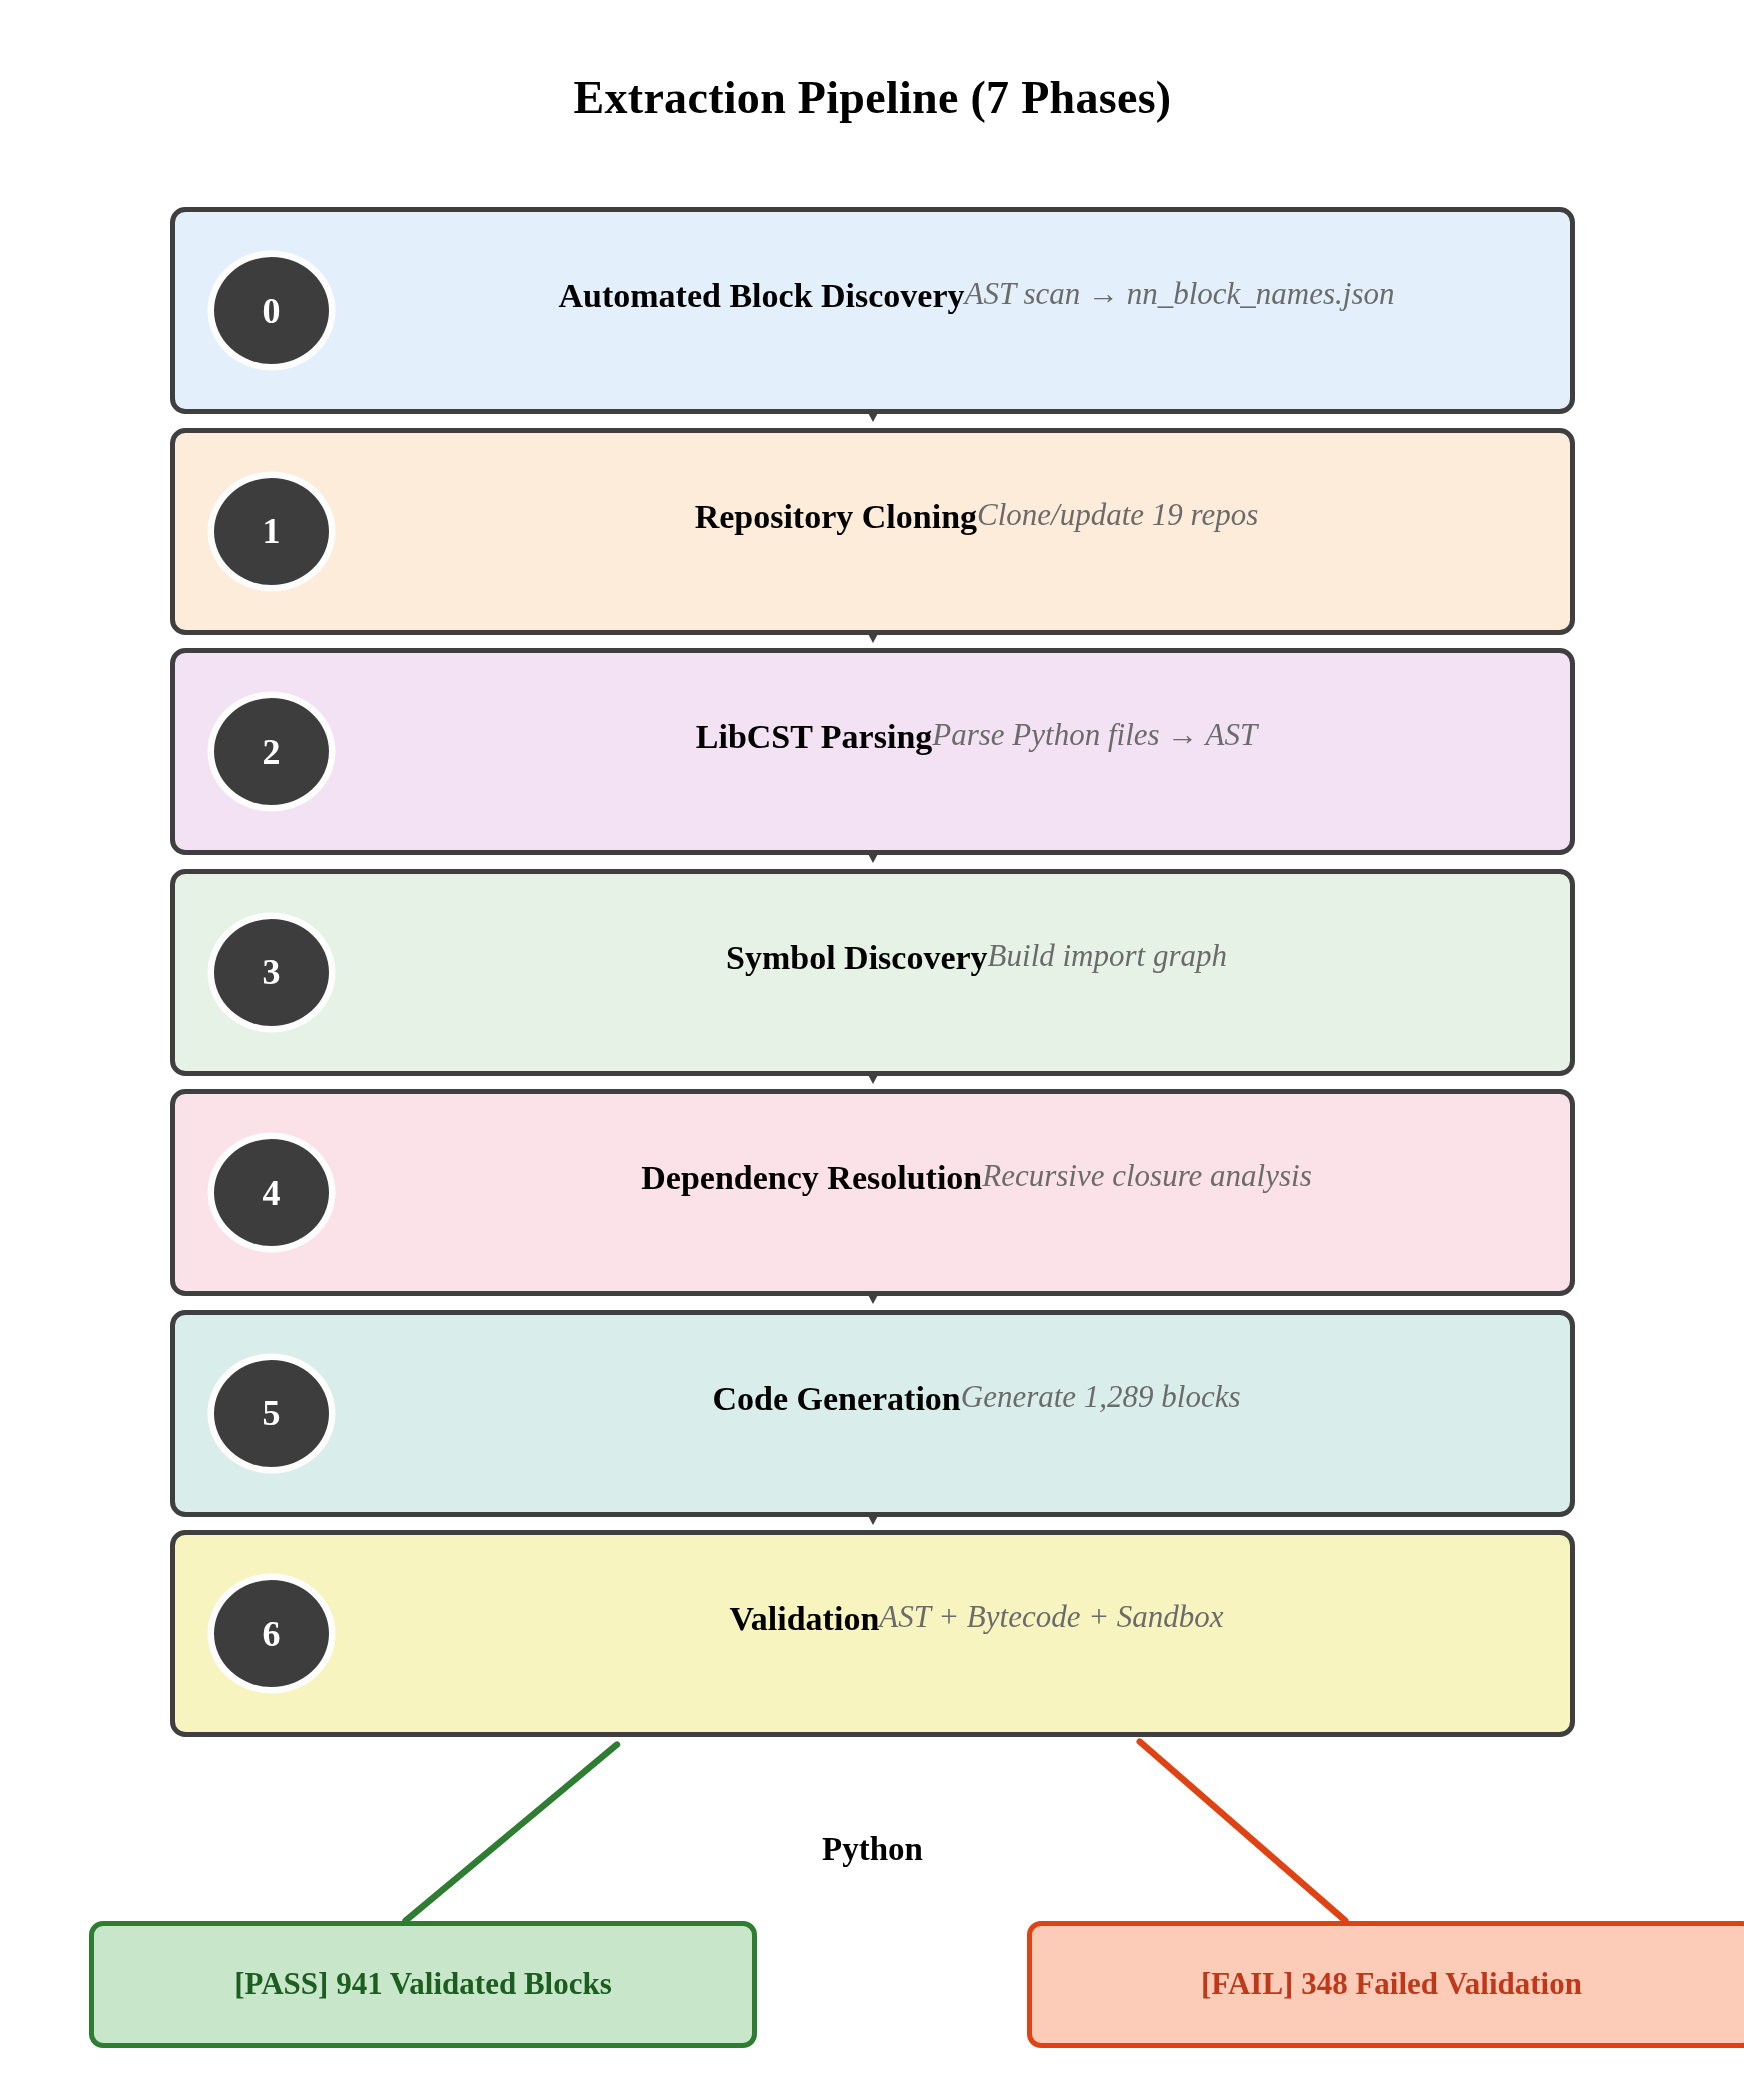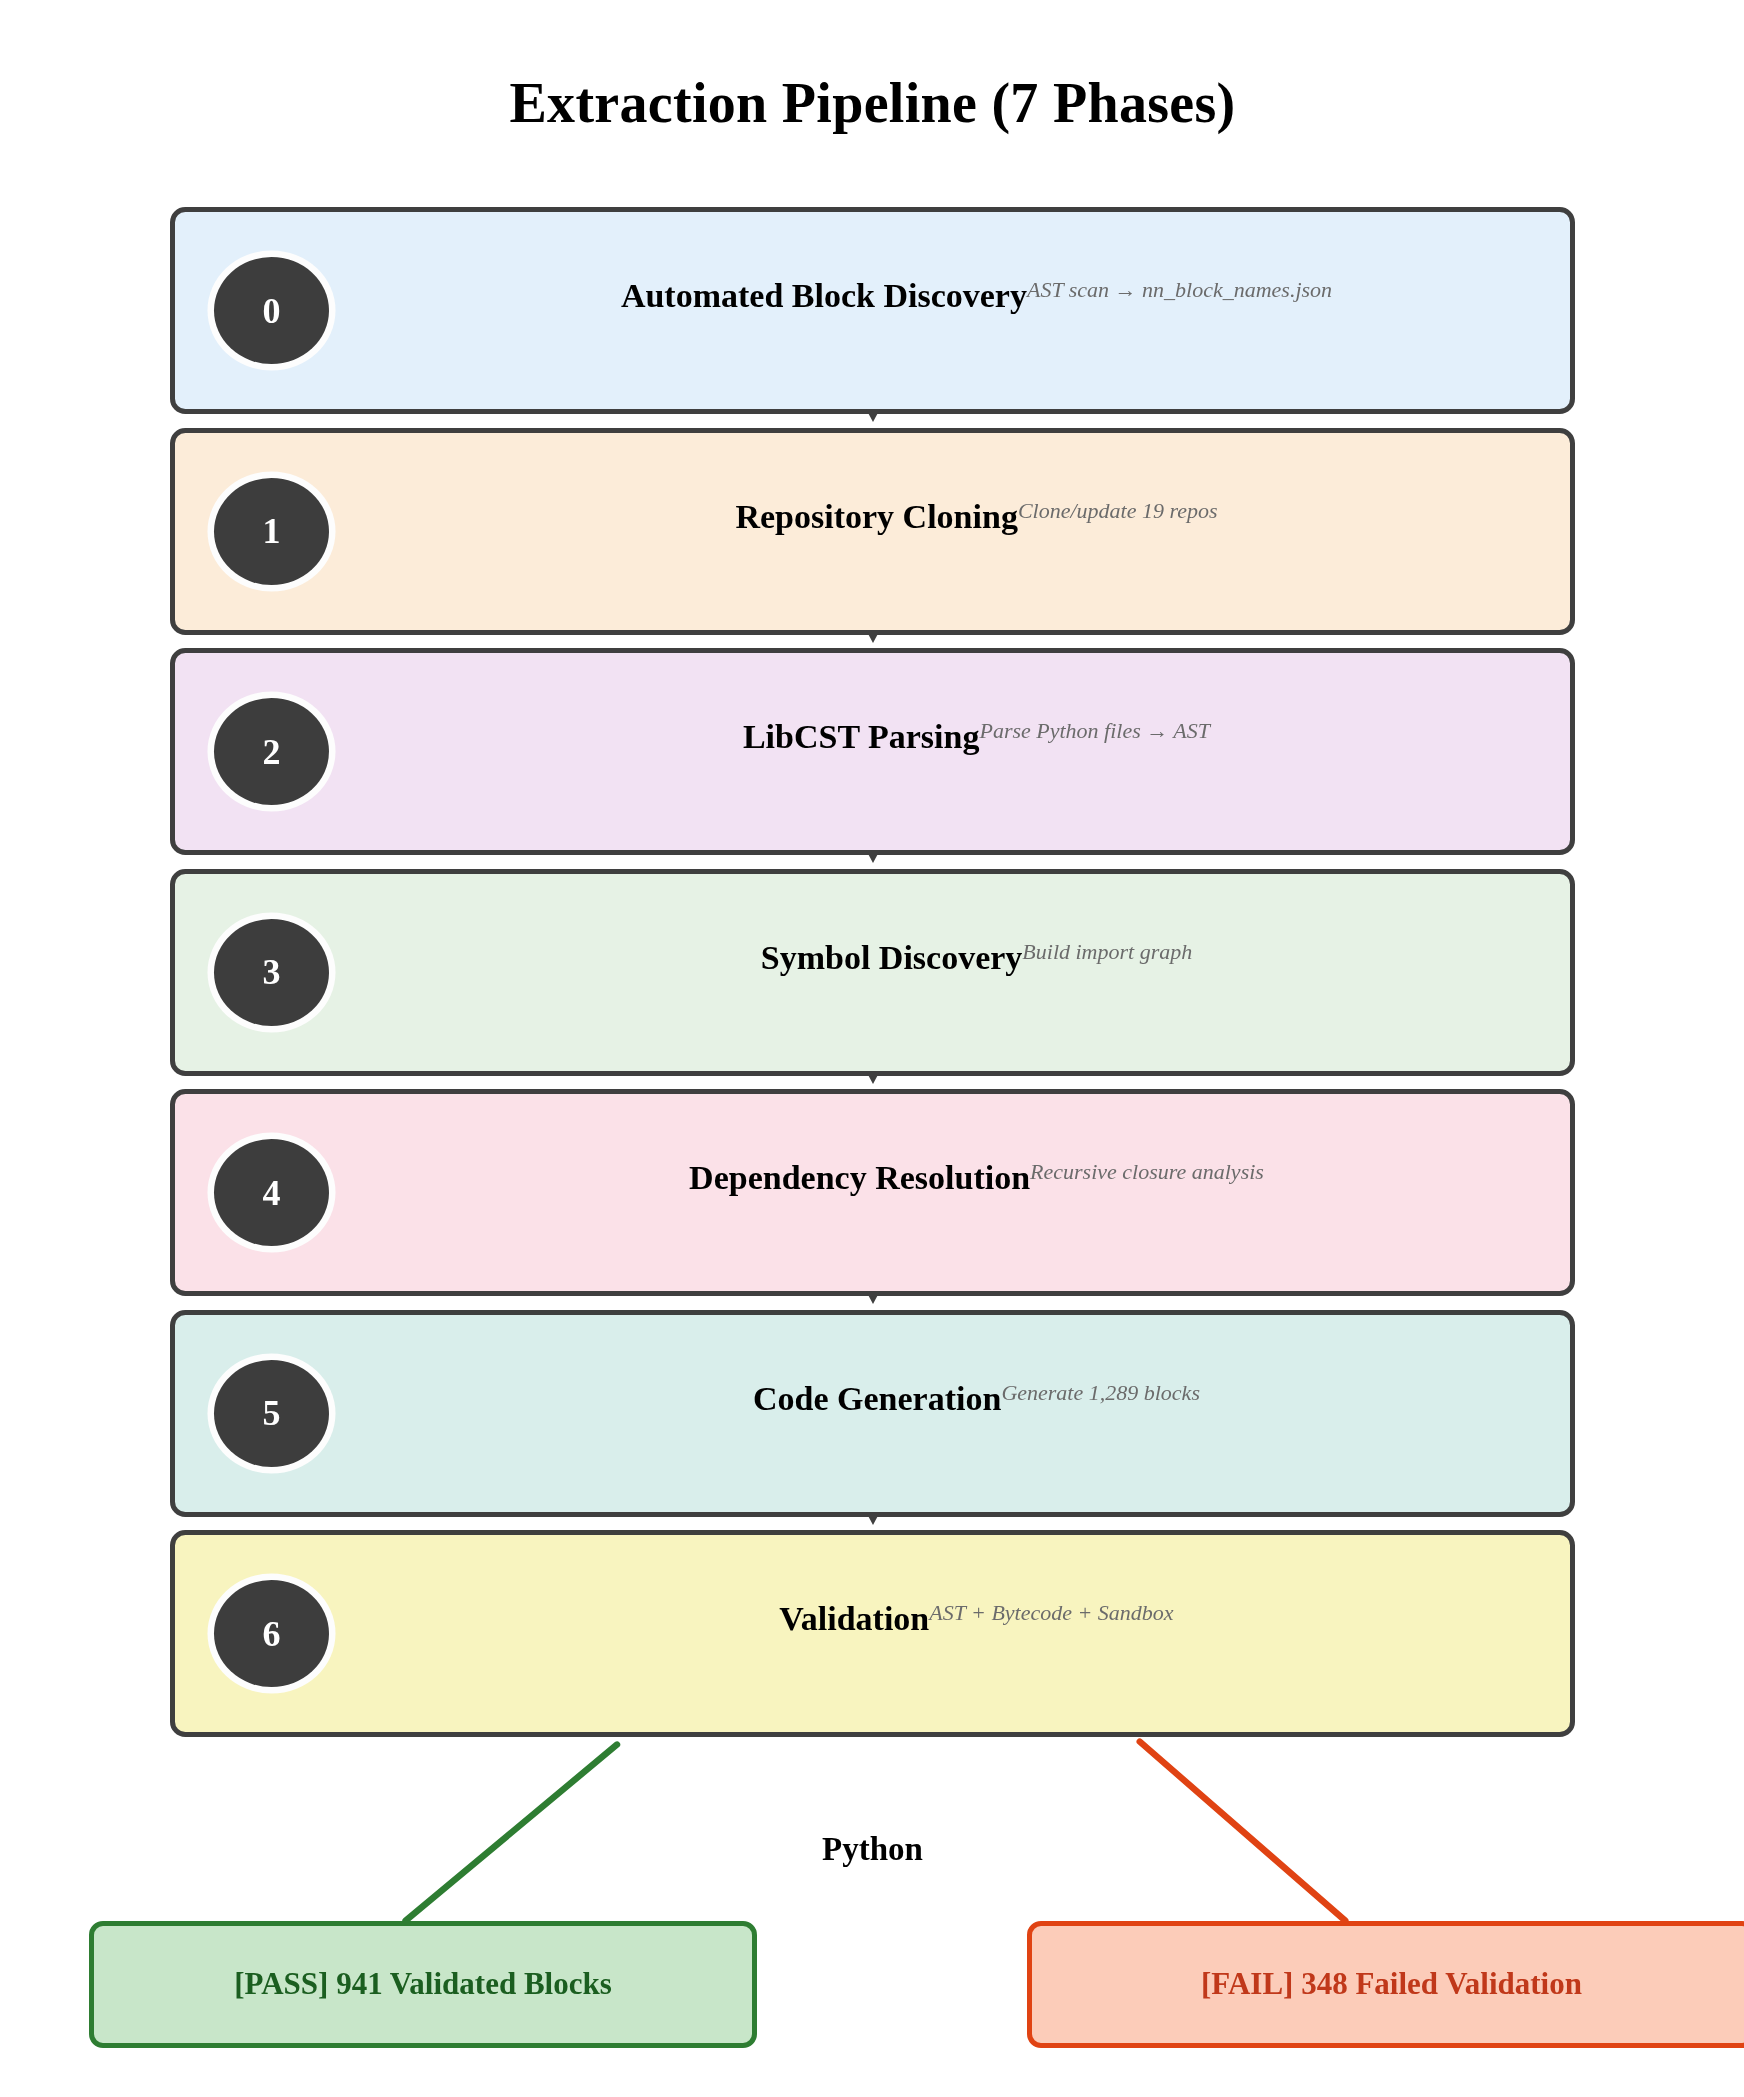--- a/index.html
+++ b/index.html
@@ -20,21 +20,21 @@
     inset: 0;
   }
 
   
   .page-title {
     position: absolute;
     left: 0;
     top: 75px;
     width: 1745px;
     text-align: center;
-    font-size: 56px;
+    font-size: 46px;
     font-weight: bold;
     color: #000000;
     letter-spacing: 0.3px;
     line-height: 1;
   }
 
   
   .phase-stack {
     position: absolute;
     left: 170px;
@@ -92,21 +92,21 @@
 
   .phase-title {
     font-size: 34px;
     font-weight: bold;
     color: #000000;
     line-height: 1.05;
     margin-bottom: 29px;
   }
 
   .phase-sub {
-    font-size: 22px;
+    font-size: 31px;
     font-style: italic;
     color: #6b6b6b;
     line-height: 1.05;
   }
 
   
   .phase-arrow {
     position: absolute;
     left: 50%;
     bottom: -13px;

